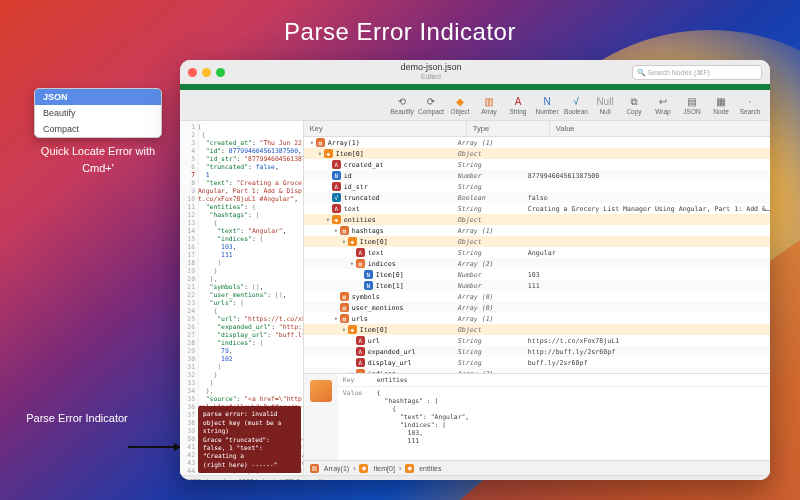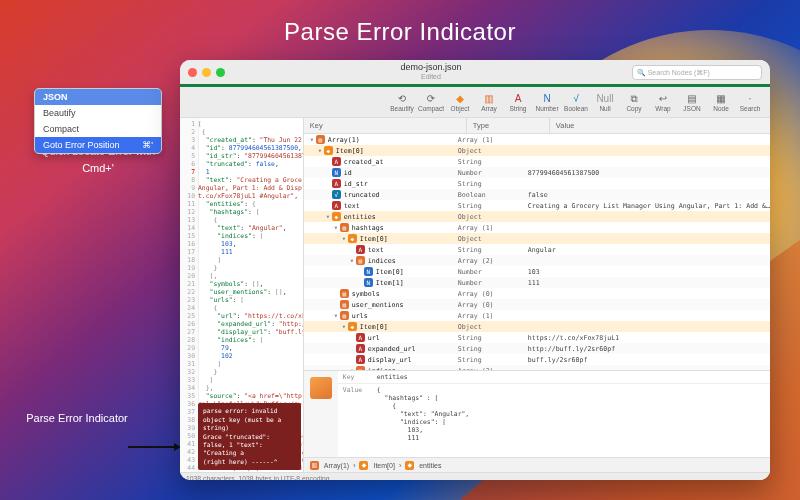--- a/index.html
+++ b/index.html
@@ -13,21 +13,21 @@
 .arrow{position:absolute;left:128px;top:446px;width:52px;height:2px;background:#111;}
 .arrow::after{content:"";position:absolute;right:-1px;top:-3px;border-left:7px solid #111;border-top:4px solid transparent;border-bottom:4px solid transparent;}
 
 .menu{position:absolute;left:34px;top:88px;width:126px;background:#fff;border:1px solid #ccc;border-radius:5px;box-shadow:0 4px 10px rgba(0,0,0,.25);overflow:hidden;}
 .menu-head{background:#5b8be8;color:#fff;padding:3px 8px;font-size:9px;font-weight:600;}
 .menu-item{padding:3px 8px;font-size:9px;color:#444;}
 .menu-item.hi{background:#3a70f0;color:#fff;display:flex;justify-content:space-between;}
 .menu-kbd{font-size:9px;}
 
 .win{position:absolute;left:180px;top:60px;width:590px;height:420px;background:#f2f2f2;border-radius:10px;box-shadow:0 12px 32px rgba(0,0,0,.35);overflow:hidden;}
-.titlebar{height:24px;background:#ececec;display:flex;align-items:center;padding:0 8px;border-bottom:3px solid #15803d;}
+.titlebar{height:24px;background:#ececec;display:flex;align-items:center;padding:0 8px;border-bottom:6px solid #15803d;}
 .tl-btn{width:9px;height:9px;border-radius:50%;margin-right:5px;}
 .tl-red{background:#ff5f57;} .tl-yel{background:#ffbd2e;} .tl-grn{background:#28c840;}
 .tl-title{flex:1;text-align:center;font-size:9px;color:#333;line-height:1;}
 .tl-sub{font-size:7px;color:#999;}
 .tl-search{width:120px;height:13px;border:1px solid #ccc;border-radius:4px;background:#fff;font-size:7px;color:#aaa;padding:0 4px;line-height:13px;}
 .toolbar{height:30px;background:#ececec;display:flex;align-items:center;justify-content:flex-end;padding:0 6px;border-bottom:1px solid #ddd;gap:1px;}
 .tool{width:28px;text-align:center;font-size:6.5px;color:#666;line-height:1.1;}
 .tool .ic{display:block;height:13px;line-height:13px;font-size:10px;}
 .tool .ic.obj{color:#f08a1f;} .tool .ic.arr{color:#e17030;} .tool .ic.str{color:#b33;}
 .tool .ic.num{color:#2d6fc7;} .tool .ic.boo{color:#17a;} .tool .ic.nul{color:#999;}
@@ -43,21 +43,21 @@
 .errbox .caret{color:#fff;}
 
 .tree{flex:1;display:flex;flex-direction:column;background:#fff;}
 .tree-head{display:flex;background:#f2f2f2;border-bottom:1px solid #ddd;font-size:7.5px;color:#666;}
 .tree-head span{padding:3px 6px;}
 .col-k{width:150px;border-right:1px solid #ddd;} .col-t{width:70px;border-right:1px solid #ddd;} .col-v{flex:1;}
 .rows{flex:1;overflow:hidden;font-family:Menlo,Consolas,monospace;font-size:6.6px;}
 .row{display:flex;align-items:center;height:11px;padding-left:4px;}
 .row:nth-child(even){background:#fafafa;} .row.hl{background:#fff0d6;}
 .rk{width:150px;display:flex;align-items:center;overflow:hidden;white-space:nowrap;}
-.rt{width:70px;color:#666;} .rv{flex:1;color:#444;white-space:nowrap;overflow:hidden;text-overflow:ellipsis;}
+.rt{width:70px;color:#666;font-style:italic;} .rv{flex:1;color:#444;white-space:nowrap;overflow:hidden;text-overflow:ellipsis;}
 .tw{display:inline-block;width:8px;text-align:center;color:#888;font-size:7px;}
 .ico{display:inline-block;width:9px;height:9px;border-radius:2px;margin-right:3px;text-align:center;line-height:9px;font-size:6px;color:#fff;}
 .ico.arr{background:#e17030;} .ico.obj{background:#f08a1f;} .ico.str{background:#b33;}
 .ico.num{background:#2d6fc7;} .ico.boo{background:#17a;}
 .ind{display:inline-block;}
 
 .detail{height:86px;border-top:1px solid #ddd;display:flex;}
 .detail-ico{width:34px;background:#f6f6f6;display:flex;align-items:flex-start;justify-content:center;padding-top:6px;}
 .cube{width:22px;height:22px;background:linear-gradient(145deg,#f7a24a,#e1742c);border-radius:3px;}
 .detail-body{flex:1;font-family:Menlo,Consolas,monospace;font-size:6.4px;}
@@ -74,24 +74,20 @@
 <div class="page-title">Parse Error Indicator</div>
 
 <div class="annot" id="annot1">Quick Locate Error with Cmd+'</div>
 <div class="annot" id="annot2">Parse Error Indicator</div>
 <div class="arrow"></div>
 
 <div class="menu">
   <div class="menu-head">JSON</div>
   <div class="menu-item">Beautify</div>
   <div class="menu-item">Compact</div>
-  <div class="menu-item hi">
-    <span>Goto Error Position</span>
-    <span class="menu-kbd">⌘'</span>
-  </div>
 </div>
 
 <div class="win">
   <div class="titlebar">
     <div class="tl-btn tl-red"></div>
     <div class="tl-btn tl-yel"></div>
     <div class="tl-btn tl-grn"></div>
     <div class="tl-title">
       <span>demo-json.json</span><br><span class="tl-sub">Edited</span>
     </div>

